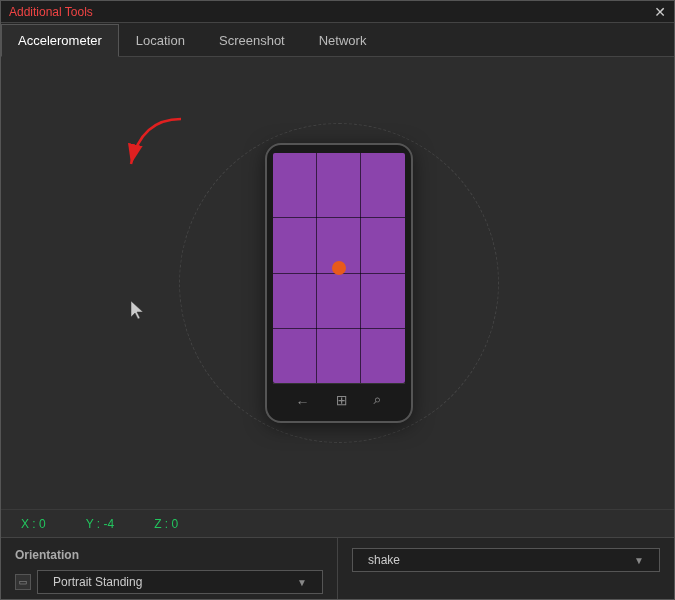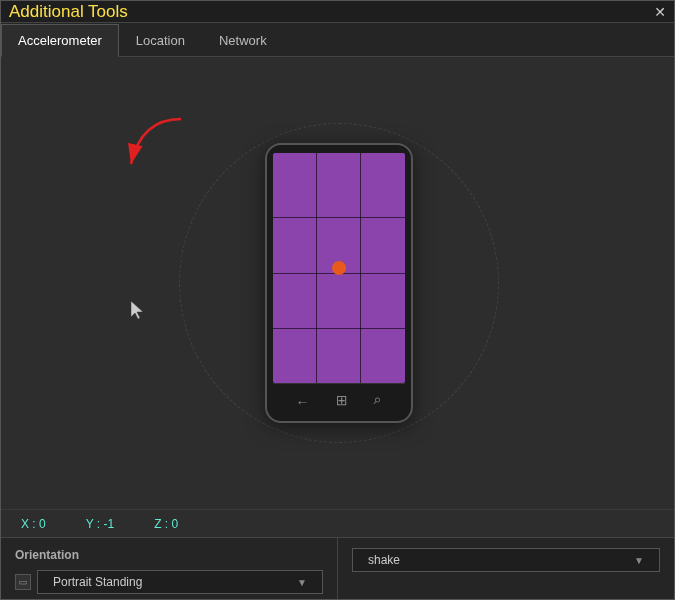--- a/index.html
+++ b/index.html
@@ -18,22 +18,22 @@
     .title-bar {
       display: flex;
       align-items: center;
       justify-content: space-between;
       background: #1e1e1e;
       height: 22px;
       padding: 0 8px;
       border-bottom: 1px solid #444;
     }
     .title-bar-text {
-      font-size: 17px;
-      color: #fde047;
+      font-size: 12px;
+      color: #ef4444;
     }
     .title-bar-close {
       cursor: pointer;
       color: #ccc;
       font-size: 14px;
       line-height: 1;
     }
 
     
     .tab-bar {
@@ -176,21 +176,21 @@
     .xyz-bar {
       display: flex;
       align-items: center;
       height: 28px;
       background: #2d2d2d;
       padding: 0 20px;
       gap: 40px;
       border-top: 1px solid #3a3a3a;
     }
     .xyz-label {
-      color: #5eead4;
+      color: #22c55e;
       font-size: 12px;
     }
 
     
     .bottom-panels {
       display: flex;
       height: 104px;
       border-top: 1px solid #444;
       background: #252525;
     }
@@ -250,20 +250,23 @@
   <span class="title-bar-text">Additional Tools</span>
   <span class="title-bar-close">✕</span>
 </div>
 
 <div class="tab-bar">
   <div class="tab active">
     <span>Accelerometer</span>
   </div>
   <div class="tab">
     <span>Location</span>
+  </div>
+  <div class="tab">
+    <span>Screenshot</span>
   </div>
   <div class="tab">
     <span>Network</span>
   </div>
 </div>
 
 <div class="main-area">
 
   <div class="circle-guide"></div>
 
@@ -307,21 +310,21 @@
         <span class="phone-nav-btn">←</span>
         <span class="phone-nav-btn">⊞</span>
         <span class="phone-nav-btn">⌕</span>
       </div>
     </div>
   </div>
 </div>
 
 <div class="xyz-bar">
   <span class="xyz-label">X : 0</span>
-  <span class="xyz-label">Y : -1</span>
+  <span class="xyz-label">Y : -4</span>
   <span class="xyz-label">Z : 0</span>
 </div>
 
 <div class="bottom-panels">
 
   <div class="panel-left">
     <span class="panel-title">Orientation</span>
     <div class="select-row">
       <div class="select-icon">
         <span style="color:#999; font-size:9px;">▭</span>

